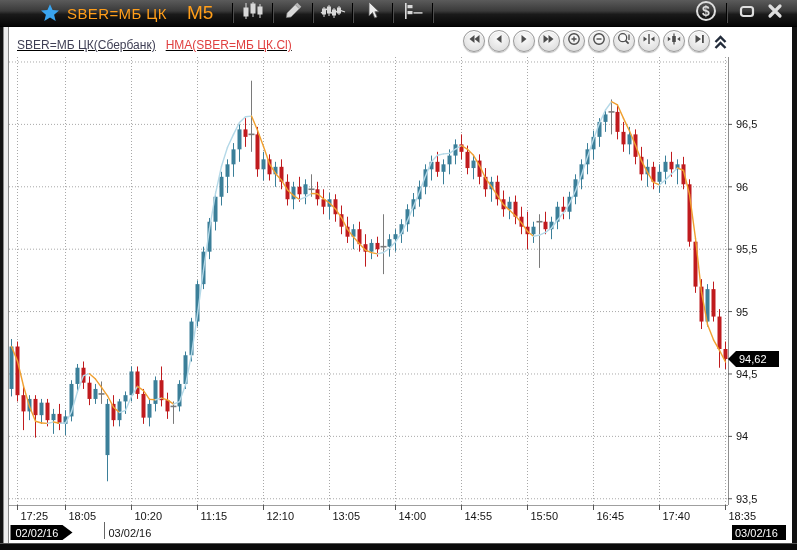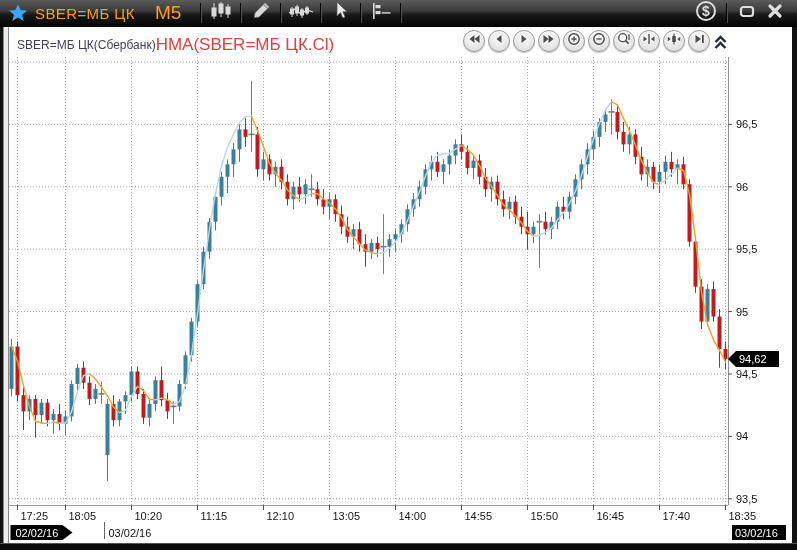--- a/index.html
+++ b/index.html
@@ -2,37 +2,37 @@
 <html><head>
 <meta charset="utf-8">
 <style>
   html,body{margin:0;padding:0;background:#9a9a9a;}
   *{box-sizing:border-box;}
   .window{position:relative;width:797px;height:550px;background:#111;outline:1px solid #777;
           font-family:"Liberation Sans",sans-serif;overflow:hidden;}
   
   .titlebar{position:absolute;left:0;top:0;width:797px;height:27px;display:flex;align-items:center;
             background:linear-gradient(#5b5b5b 0%,#3a3a3a 42%,#1a1a1a 55%,#050505 100%);
-            border-bottom:1px solid #000;}
+            border-bottom:1px solid #000;padding-left:32px;}
   .star{margin-left:8px;display:flex;align-items:center;}
   .tb-title{margin-left:7px;font-size:15px;color:#ff9e1a;letter-spacing:.4px;white-space:nowrap;}
   .tb-period{margin-left:20px;font-size:19px;color:#ff9e1a;}
   .tdiv{width:2px;height:20px;margin:0 5px;border-left:1px solid #020202;border-right:1px solid #4e4e4e;}
   .tools{display:flex;align-items:center;margin-left:14px;}
   .tbtn{width:28px;height:22px;display:flex;align-items:center;justify-content:center;cursor:default;}
   .tb-right{margin-left:auto;display:flex;align-items:center;margin-right:8px;}
   
   .pane{position:absolute;left:3px;top:27px;width:789px;height:516px;background:#fff;}
   .frame-bottom{position:absolute;left:0;top:543px;width:797px;height:7px;background:#0a0a0a;border-top:1px solid #555;}
   .splitter{position:absolute;left:0;top:0;width:6px;height:516px;background:#ececec;
             border-left:1px solid #8a8a8a;border-right:1px solid #8a8a8a;}
   .chart-header{position:absolute;left:8px;top:0;right:0;height:29px;display:flex;align-items:center;
-                padding:7px 0 0 6px;background:#fff;}
+                padding:7px 0 0 6px;gap:10px;background:#fff;text-decoration:underline;}
   .instrument{font-size:12px;color:#3f3f55;}
-  .indicator-label{font-size:17px;color:#e04040;}
+  .indicator-label{font-size:12px;color:#e04040;}
   .navrow{position:absolute;top:3px;right:82px;display:flex;gap:3px;}
   .navbtn{width:22px;height:22px;border-radius:50%;border:1px solid #9a9a9a;
           background:radial-gradient(circle at 50% 35%,#fdfdfd,#d6d6d6);
           box-shadow:inset 0 1px 0 #fff,0 1px 1px rgba(0,0,0,.25);
           display:flex;align-items:center;justify-content:center;cursor:default;}
   .collapse-btn{position:absolute;top:6px;right:64px;width:16px;height:18px;display:flex;
                 align-items:center;justify-content:center;cursor:default;}
   #chart{position:absolute;left:6px;top:29px;}
   svg text{font-family:"Liberation Sans",sans-serif;}
 </style>

